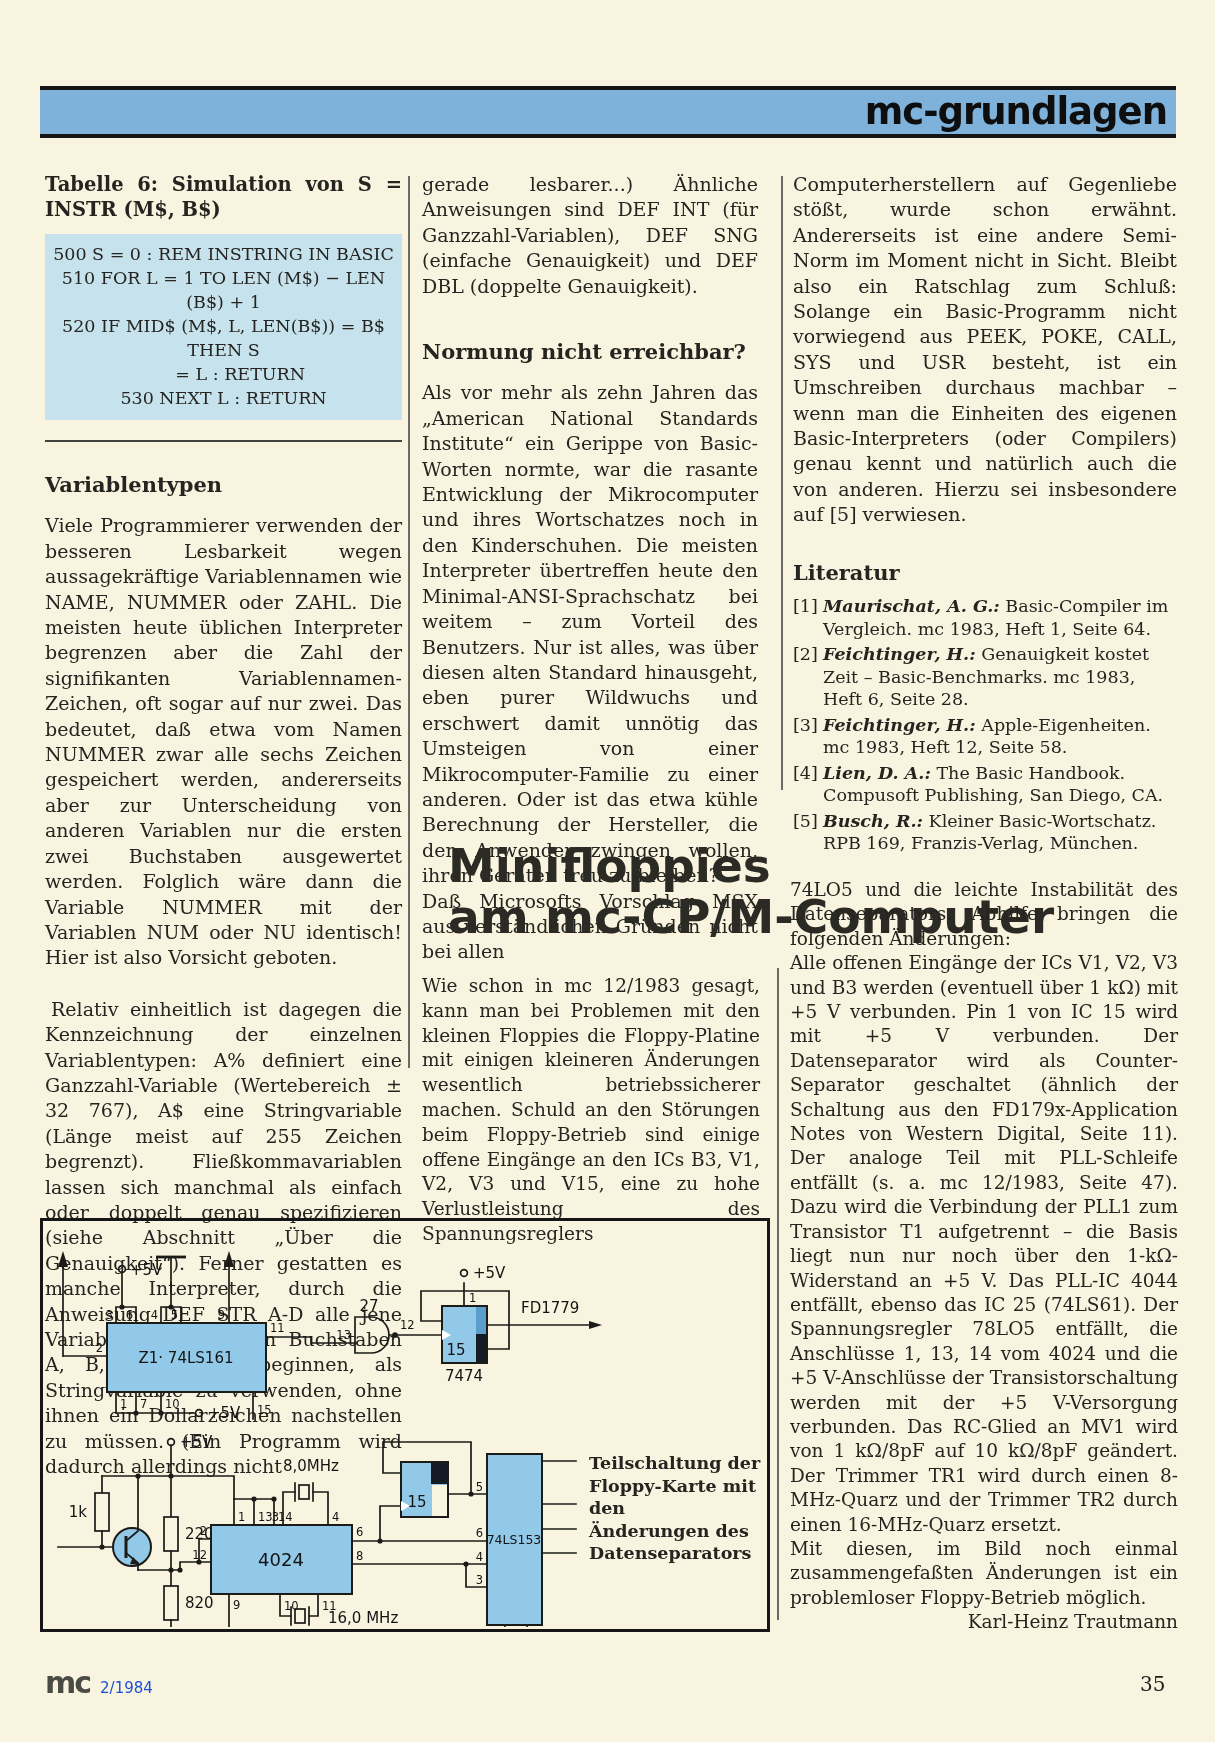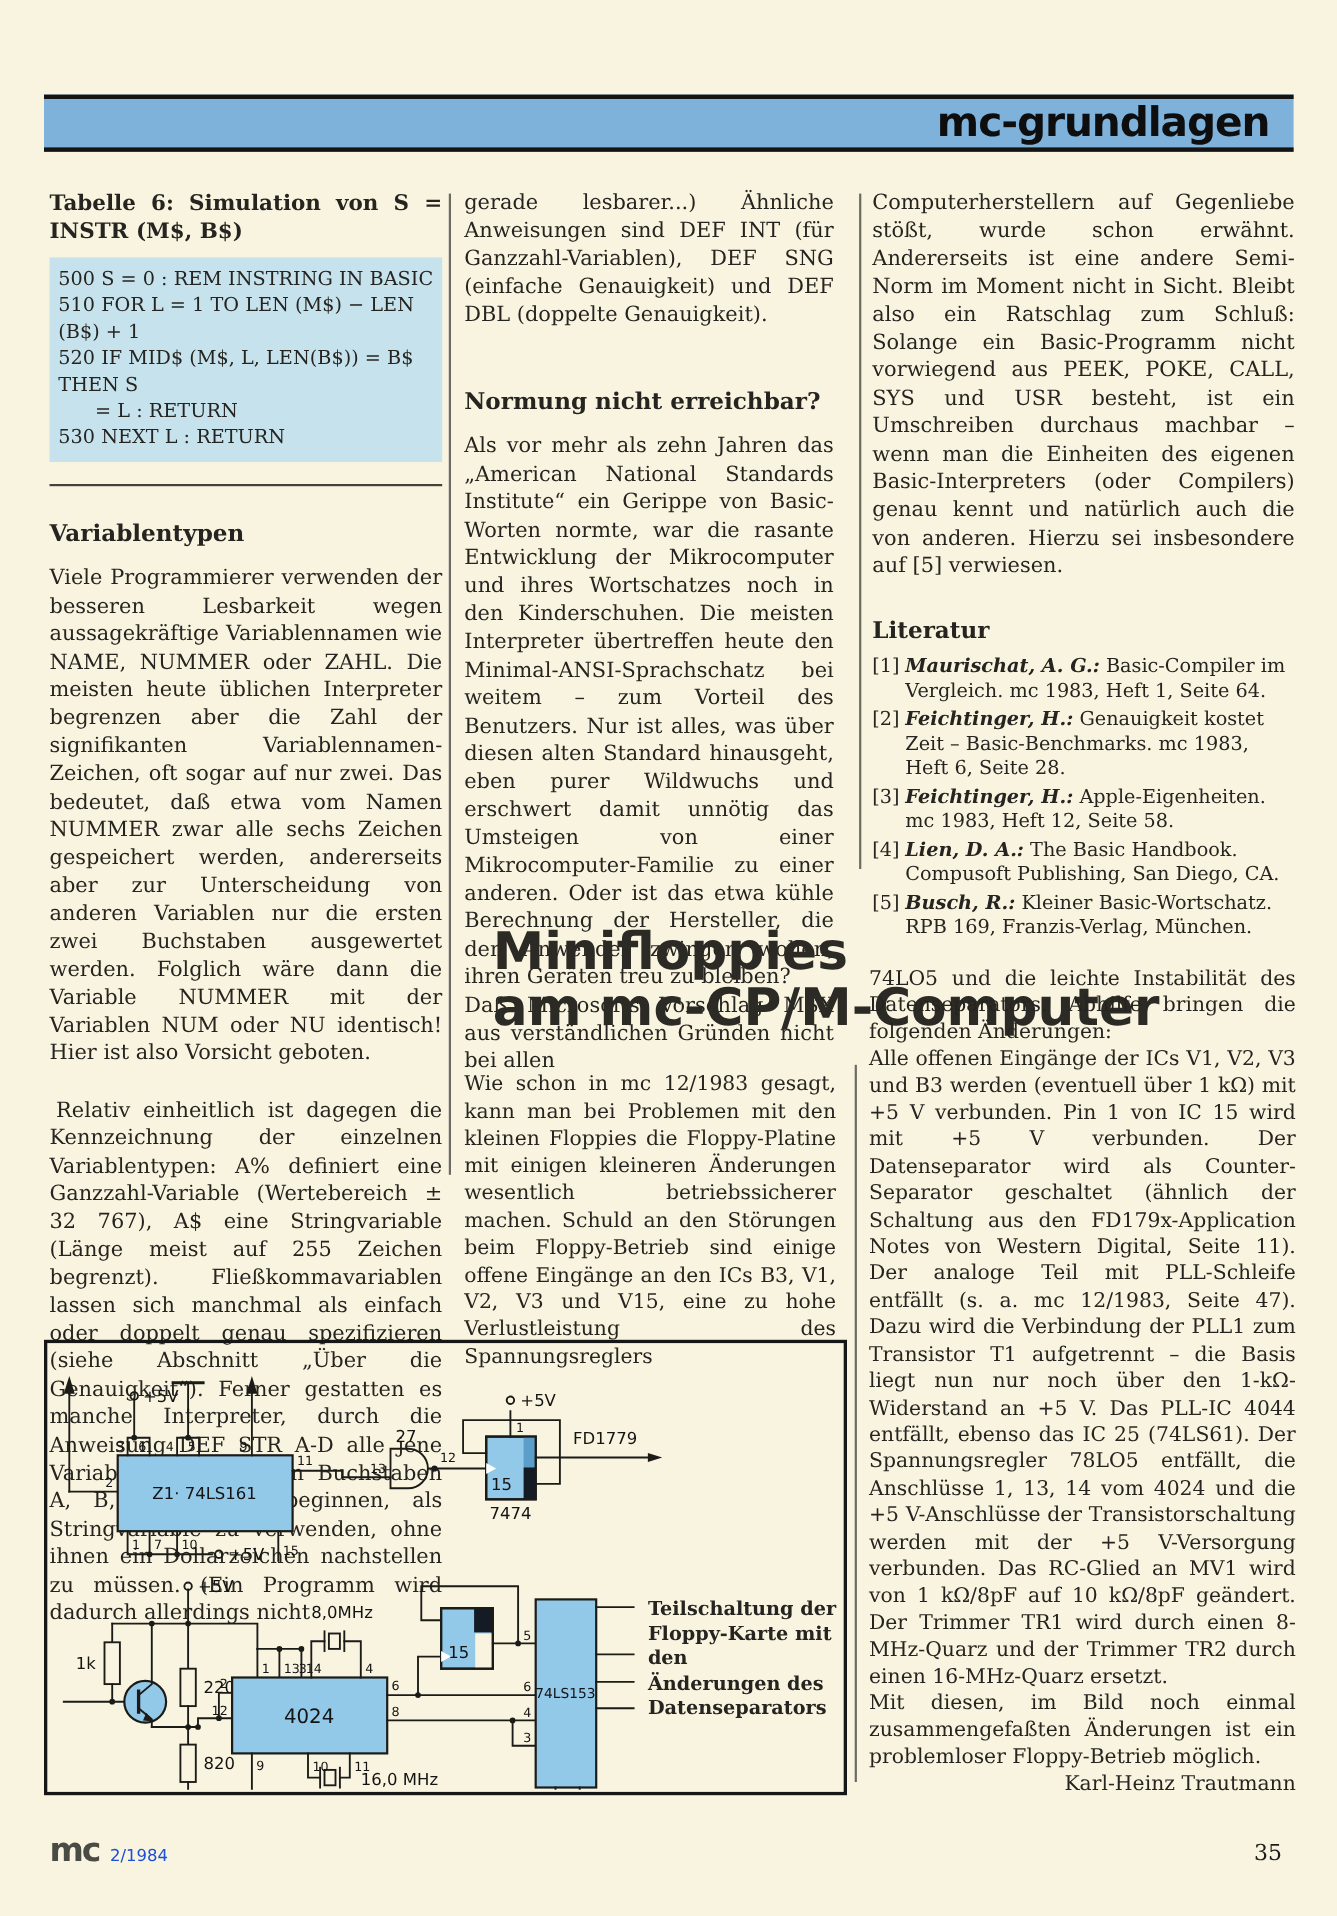--- a/index.html
+++ b/index.html
@@ -4,28 +4,28 @@
 <style>
   html,body{margin:0;padding:0;}
   body{width:1215px;height:1742px;position:relative;background:#f8f4df;overflow:hidden;
        font-family:"DejaVu Serif",serif;color:#262420;}
   .abs{position:absolute;}
   
   .headbar{left:40px;top:86px;width:1136px;height:44px;background:#7eb2da;
            border-top:4px solid #141414;border-bottom:4px solid #141414;
            display:flex;align-items:center;justify-content:flex-end;box-sizing:content-box;}
   .headbar .t{font-family:"DejaVu Sans",sans-serif;font-weight:900;font-size:37px;
-              letter-spacing:-1px;color:#0e0e0e;padding-right:22px;line-height:44px;}
+              letter-spacing:-1px;color:#0e0e0e;padding-right:9px;line-height:44px;}
   
   .col{line-height:25.4px;font-size:19px;text-align:justify;}
   .col p{margin:0 0 0 0;}
   .sechead{font-weight:bold;font-size:21px;margin:0;}
   .tabletitle{font-weight:bold;font-size:19.5px;line-height:25px;}
   .codeblock{background:#c6e3ed;margin-top:12px;padding:8px 8px 10px 8px;
-             font-size:17.5px;line-height:24px;white-space:pre-wrap;text-align:left;}
+             font-size:17.5px;line-height:24px;white-space:pre-wrap;text-align:center;}
   .divider{border:none;border-top:2px solid #44423c;margin:20px 0 0 0;}
   .vrule{width:2px;background:#6b6b64;}
   .litem{display:flex;font-size:17.5px;line-height:22.5px;text-align:left;margin-top:3px;}
   .litem .lab{width:30px;flex:none;}
   .litem .au{font-style:italic;font-weight:bold;}
   .headline{font-family:"DejaVu Sans",sans-serif;font-weight:900;font-size:47px;
             line-height:51px;letter-spacing:0px;color:#2c2a25;}
   .byline{text-align:right;margin-top:2px;}
   
   .figbox{left:40px;top:1218px;width:730px;height:414px;border:3px solid #161616;box-sizing:border-box;}
@@ -60,21 +60,21 @@
   <div class="tabletitle">Tabelle 6: Simulation von S = INSTR (M$, B$)</div>
   <div class="codeblock"><span>500 S = 0 : REM INSTRING IN BASIC</span><br><span>510 FOR L = 1 TO LEN (M$) − LEN (B$) + 1</span><br><span>520 IF MID$ (M$, L, LEN(B$)) = B$ THEN S</span><br><span>      = L : RETURN</span><br><span>530 NEXT L : RETURN</span></div>
   <hr class="divider">
   <h3 class="sechead" style="margin-top:30px;">Variablentypen</h3>
   <p style="margin-top:16px;">Viele Programmierer verwenden der besseren Lesbarkeit wegen aussagekräftige Variablennamen wie NAME, NUMMER oder ZAHL. Die meisten heute üblichen Interpreter begrenzen aber die Zahl der signifikanten Variablennamen-Zeichen, oft sogar auf nur zwei. Das bedeutet, daß etwa vom Namen NUMMER zwar alle sechs Zeichen gespeichert werden, andererseits aber zur Unterscheidung von anderen Variablen nur die ersten zwei Buchstaben ausgewertet werden. Folglich wäre dann die Variable NUMMER mit der Variablen NUM oder NU identisch! Hier ist also Vorsicht geboten.</p>
   <p style="margin-top:26px;text-indent:6px;">Relativ einheitlich ist dagegen die Kennzeichnung der einzelnen Variablentypen: A% definiert eine Ganzzahl-Variable (Wertebereich ± 32 767), A$ eine Stringvariable (Länge meist auf 255 Zeichen begrenzt). Fließkommavariablen lassen sich manchmal als einfach oder doppelt genau spezifizieren (siehe Abschnitt „Über die Genauigkeit“). Ferner gestatten es manche Interpreter, durch die Anweisung DEF STR A-D alle jene Variablen, die mit den Buchstaben A, B, C oder D beginnen, als Stringvariable zu verwenden, ohne ihnen ein Dollarzeichen nachstellen zu müssen. (Ein Programm wird dadurch allerdings nicht</p>
 </div>
 
 <div class="abs col" style="left:422px;top:172px;width:336px;">
   <p>gerade lesbarer...) Ähnliche Anweisungen sind DEF INT (für Ganzzahl-Variablen), DEF SNG (einfache Genauigkeit) und DEF DBL (doppelte Genauigkeit).</p>
-  <h3 class="sechead" style="margin-top:53px;">Normung nicht erreichbar?</h3>
+  <h3 class="sechead" style="margin-top:40px;">Normung nicht erreichbar?</h3>
   <p style="margin-top:16px;">Als vor mehr als zehn Jahren das „American National Standards Institute“ ein Gerippe von Basic-Worten normte, war die rasante Entwicklung der Mikrocomputer und ihres Wortschatzes noch in den Kinderschuhen. Die meisten Interpreter übertreffen heute den Minimal-ANSI-Sprachschatz bei weitem – zum Vorteil des Benutzers. Nur ist alles, was über diesen alten Standard hinausgeht, eben purer Wildwuchs und erschwert damit unnötig das Umsteigen von einer Mikrocomputer-Familie zu einer anderen. Oder ist das etwa kühle Berechnung der Hersteller, die den Anwender zwingen wollen, ihren Geräten treu zu bleiben?</p>
   <p>Daß Microsofts Vorschlag MSX aus verständlichen Gründen nicht bei allen</p>
 </div>
 
 <div class="abs col" style="left:793px;top:172px;width:384px;">
   <p>Computerherstellern auf Gegenliebe stößt, wurde schon erwähnt. Andererseits ist eine andere Semi-Norm im Moment nicht in Sicht. Bleibt also ein Ratschlag zum Schluß: Solange ein Basic-Programm nicht vorwiegend aus PEEK, POKE, CALL, SYS und USR besteht, ist ein Umschreiben durchaus machbar – wenn man die Einheiten des eigenen Basic-Interpreters (oder Compilers) genau kennt und natürlich auch die von anderen. Hierzu sei insbesondere auf [5] verwiesen.</p>
   <h3 class="sechead" style="margin-top:32px;">Literatur</h3>
   <div style="margin-top:10px;">
     <div class="litem">
       <span class="lab">[1]</span>

